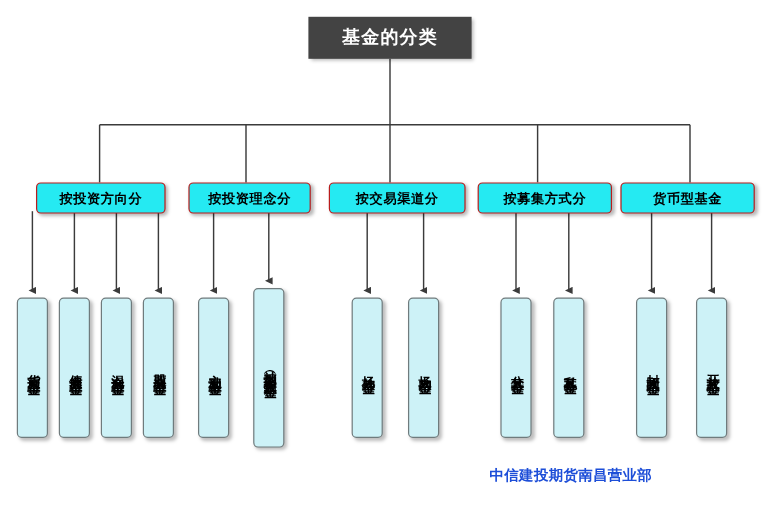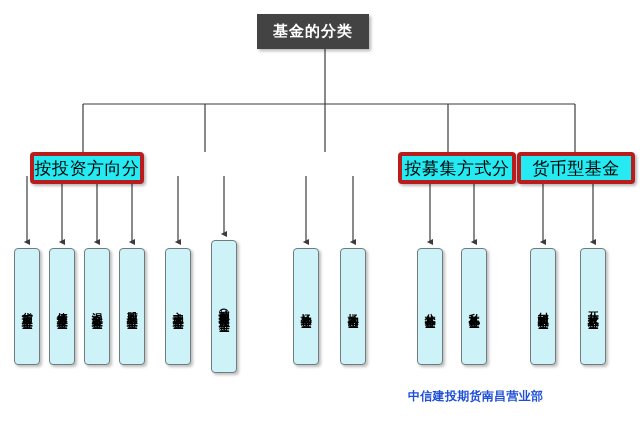--- a/index.html
+++ b/index.html
@@ -26,45 +26,45 @@
     width: 640px;
     height: 430px;
     pointer-events: none;
   }
 
   
   .root-node {
     position: absolute;
     left: 257px;
     top: 14px;
-    width: 112px;
+    width: 136px;
     height: 35px;
     background: #434343;
     color: #ffffff;
     font-size: 15px;
     font-weight: bold;
     letter-spacing: 1px;
     display: flex;
     align-items: center;
     justify-content: center;
     box-shadow: 2px 2px 3px rgba(0,0,0,0.28);
     z-index: 3;
   }
 
   
   .cat-node {
     position: absolute;
     top: 152px;
     height: 24px;
     background: #25eaf2;
-    border: 4px solid #b91c1c;
+    border: 1px solid #b91c1c;
     border-radius: 4px;
     color: #000000;
-    font-size: 17px;
-    font-weight: normal;
+    font-size: 11px;
+    font-weight: bold;
     letter-spacing: 0.5px;
     display: flex;
     align-items: center;
     justify-content: center;
     box-shadow: 2px 2px 3px rgba(0,0,0,0.28);
     z-index: 3;
   }
 
   
   .leaf-node {
@@ -144,20 +144,22 @@
       <path d="M474,176 L474,242"></path>
 
       <path d="M543,176 L543,242"></path>
       <path d="M593,176 L593,242"></path>
     </g>
   </svg>
 
   <div class="root-node">基金的分类</div>
 
   <div class="cat-node" style="left:30px;width:106px;">按投资方向分</div>
+  <div class="cat-node" style="left:157px;width:100px;">按投资理念分</div>
+  <div class="cat-node" style="left:274px;width:112px;">按交易渠道分</div>
   <div class="cat-node" style="left:398px;width:110px;">按募集方式分</div>
   <div class="cat-node" style="left:517px;width:110px;">货币型基金</div>
 
   <div class="leaf-node" style="left:14px;top:248px;height:117px;">
     <span class="leaf-text">货币型基金</span>
   </div>
   <div class="leaf-node" style="left:49px;top:248px;height:117px;">
     <span class="leaf-text">债券型基金</span>
   </div>
   <div class="leaf-node" style="left:84px;top:248px;height:117px;">

